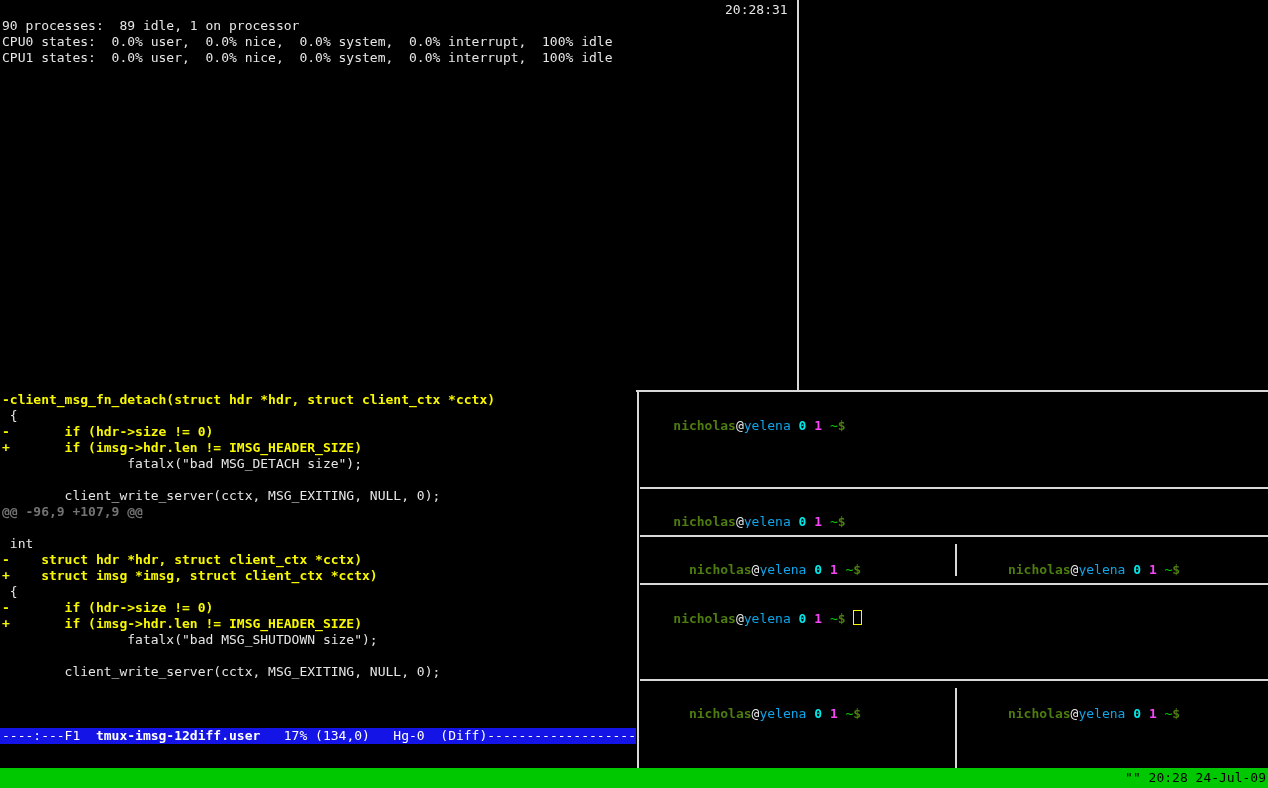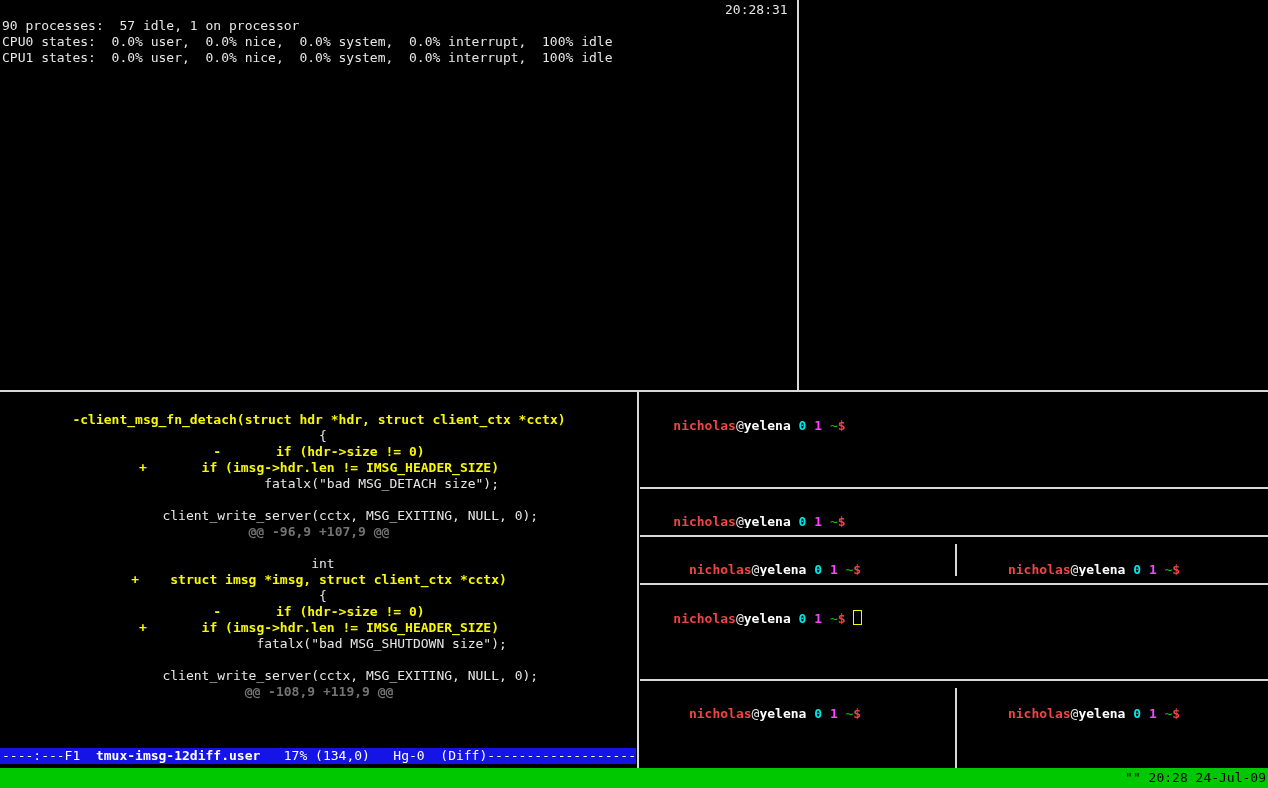--- a/index.html
+++ b/index.html
@@ -11,27 +11,27 @@
   .vline,.hline{position:absolute;background:#d8d8d8;}
   
   #pane-top{left:0;top:0;width:796px;height:390px;padding:2px 0 0 2px;box-sizing:border-box;}
   .clock{position:absolute;left:725px;top:2px;}
   
   #pane-ls{left:800px;top:0;width:468px;height:390px;padding:2px 0 0 2px;box-sizing:border-box;}
   .fcol{display:inline-block;width:30ch;white-space:pre;}
   
   .prompt{white-space:pre;}
   .seg{color:#e6e6e6;}
-  .y{color:#ef4444;font-weight:bold}.r{color:#ffffff;font-weight:bold}
+  .y{color:#4d7c0f;font-weight:bold}.r{color:#0ea5e9;font-weight:normal}
   .c{color:#00e8e8;font-weight:bold}.m{color:#f646f6;font-weight:bold}
   .g{color:#00d200}.w{color:#e6e6e6}
   .cursor-hollow{display:inline-block;width:7px;height:13px;border:1px solid #f8f800;
                  margin-left:7px;vertical-align:-2px;}
   
-  #pane-emacs{left:0;top:404px;width:636px;height:376px;text-align:center;}
+  #pane-emacs{left:0;top:384px;width:636px;height:376px;}
   #emacs-body{position:absolute;top:8px;left:2px;right:0;}
   .eline{height:16px;white-space:pre;overflow:hidden;color:#e6e6e6;}
   .eline.chg{color:#f8f800;font-weight:bold;}
   .eline.hunk{color:#737373;font-weight:bold;}
   .modeline{position:absolute;top:344px;left:0;right:0;height:16px;background:#1414e6;
             color:#fff;white-space:pre;overflow:hidden;padding-left:2px;}
   .ml-file{font-weight:bold;}
   .minibuffer{position:absolute;top:360px;left:0;right:0;height:16px;background:#000;}
   
   #right-stack{position:absolute;left:640px;top:400px;right:0;bottom:20px;display:flex;flex-direction:column;}
@@ -48,21 +48,21 @@
              color:#000;line-height:20px;padding-left:2px;white-space:pre;overflow:hidden;}
   .s-right{position:absolute;right:2px;top:0;}
 </style>
 </head>
 <body>
 
 <section class="pane" id="pane-top">
   <div class="row">
     
   </div>
-  <div class="row">90 processes:  57 idle, 1 on processor</div>
+  <div class="row">90 processes:  89 idle, 1 on processor</div>
   <div class="row">CPU0 states:  0.0% user,  0.0% nice,  0.0% system,  0.0% interrupt,  100% idle</div>
   <div class="row">CPU1 states:  0.0% user,  0.0% nice,  0.0% system,  0.0% interrupt,  100% idle</div>
   <div class="row"></div>
   <div class="row">
     
   </div>
   <div>
 
       <div class="row">
         
@@ -196,36 +196,36 @@
 
       <div class="eline ctx">        client_write_server(cctx, MSG_EXITING, NULL, 0);</div>
 
       <div class="eline hunk">@@ -96,9 +107,9 @@</div>
 
       <div class="eline ctx"></div>
 
       <div class="eline ctx"> int</div>
 
 
+      <div class="eline chg">-    struct hdr *hdr, struct client_ctx *cctx)</div>
 
       <div class="eline chg">+    struct imsg *imsg, struct client_ctx *cctx)</div>
 
       <div class="eline ctx"> {</div>
 
       <div class="eline chg">-       if (hdr-&gt;size != 0)</div>
 
       <div class="eline chg">+       if (imsg-&gt;hdr.len != IMSG_HEADER_SIZE)</div>
 
       <div class="eline ctx">                fatalx("bad MSG_SHUTDOWN size");</div>
 
       <div class="eline ctx"></div>
 
       <div class="eline ctx">        client_write_server(cctx, MSG_EXITING, NULL, 0);</div>
 
-      <div class="eline hunk">@@ -108,9 +119,9 @@</div>
     </div>
   <div class="modeline"><span>----:---F1  </span><span class="ml-file">tmux-imsg-12diff.user</span><span>   17% (134,0)   Hg-0  (Diff)</span><span>------------------------------</span></div>
   <div class="minibuffer"></div>
 </section>
 
 <div id="right-stack">
   <div class="rpane pA prompt">
     <span><span class="seg y">nicholas</span><span class="seg w">@</span><span class="seg r">yelena</span><span class="seg w"> </span><span class="seg c">0</span><span class="seg w"> </span><span class="seg m">1</span><span class="seg w"> </span><span class="seg g">~</span><span class="seg y">$</span></span>
   </div>
   <div class="hdiv"></div>

